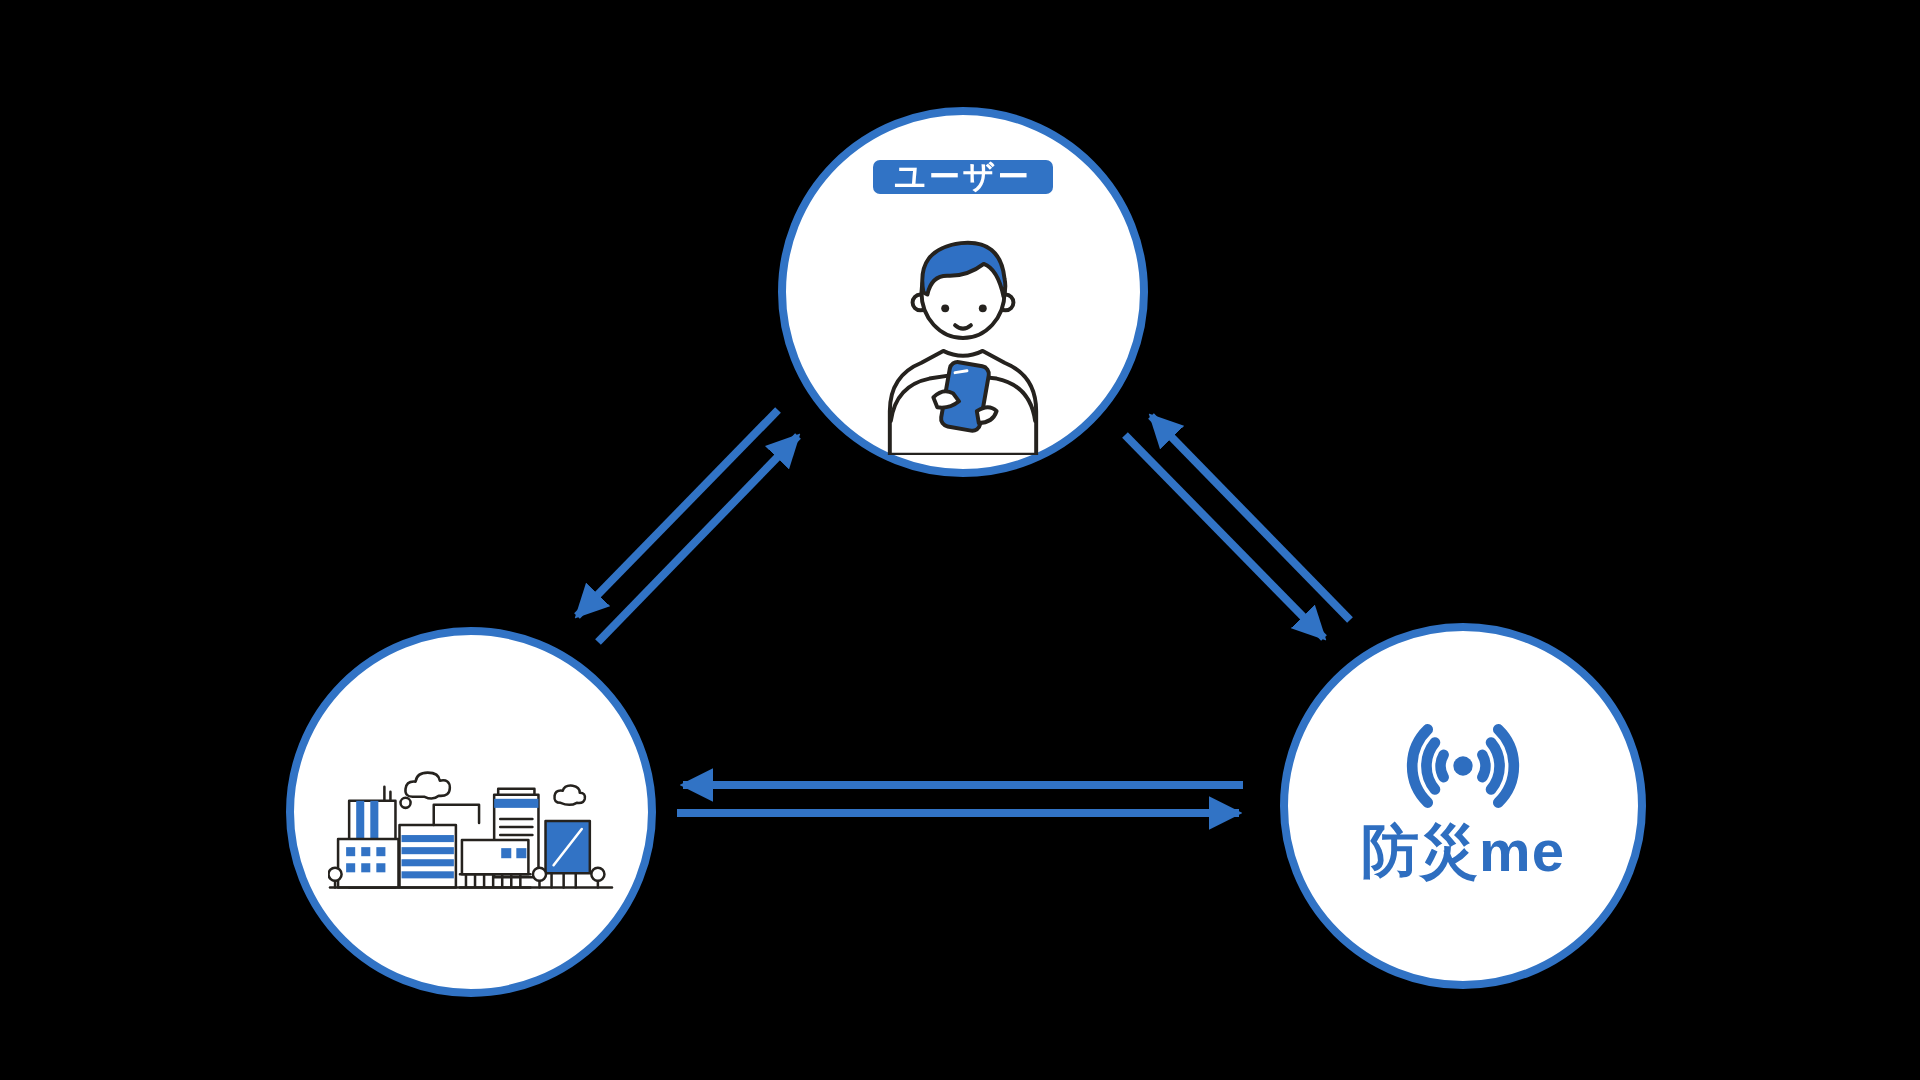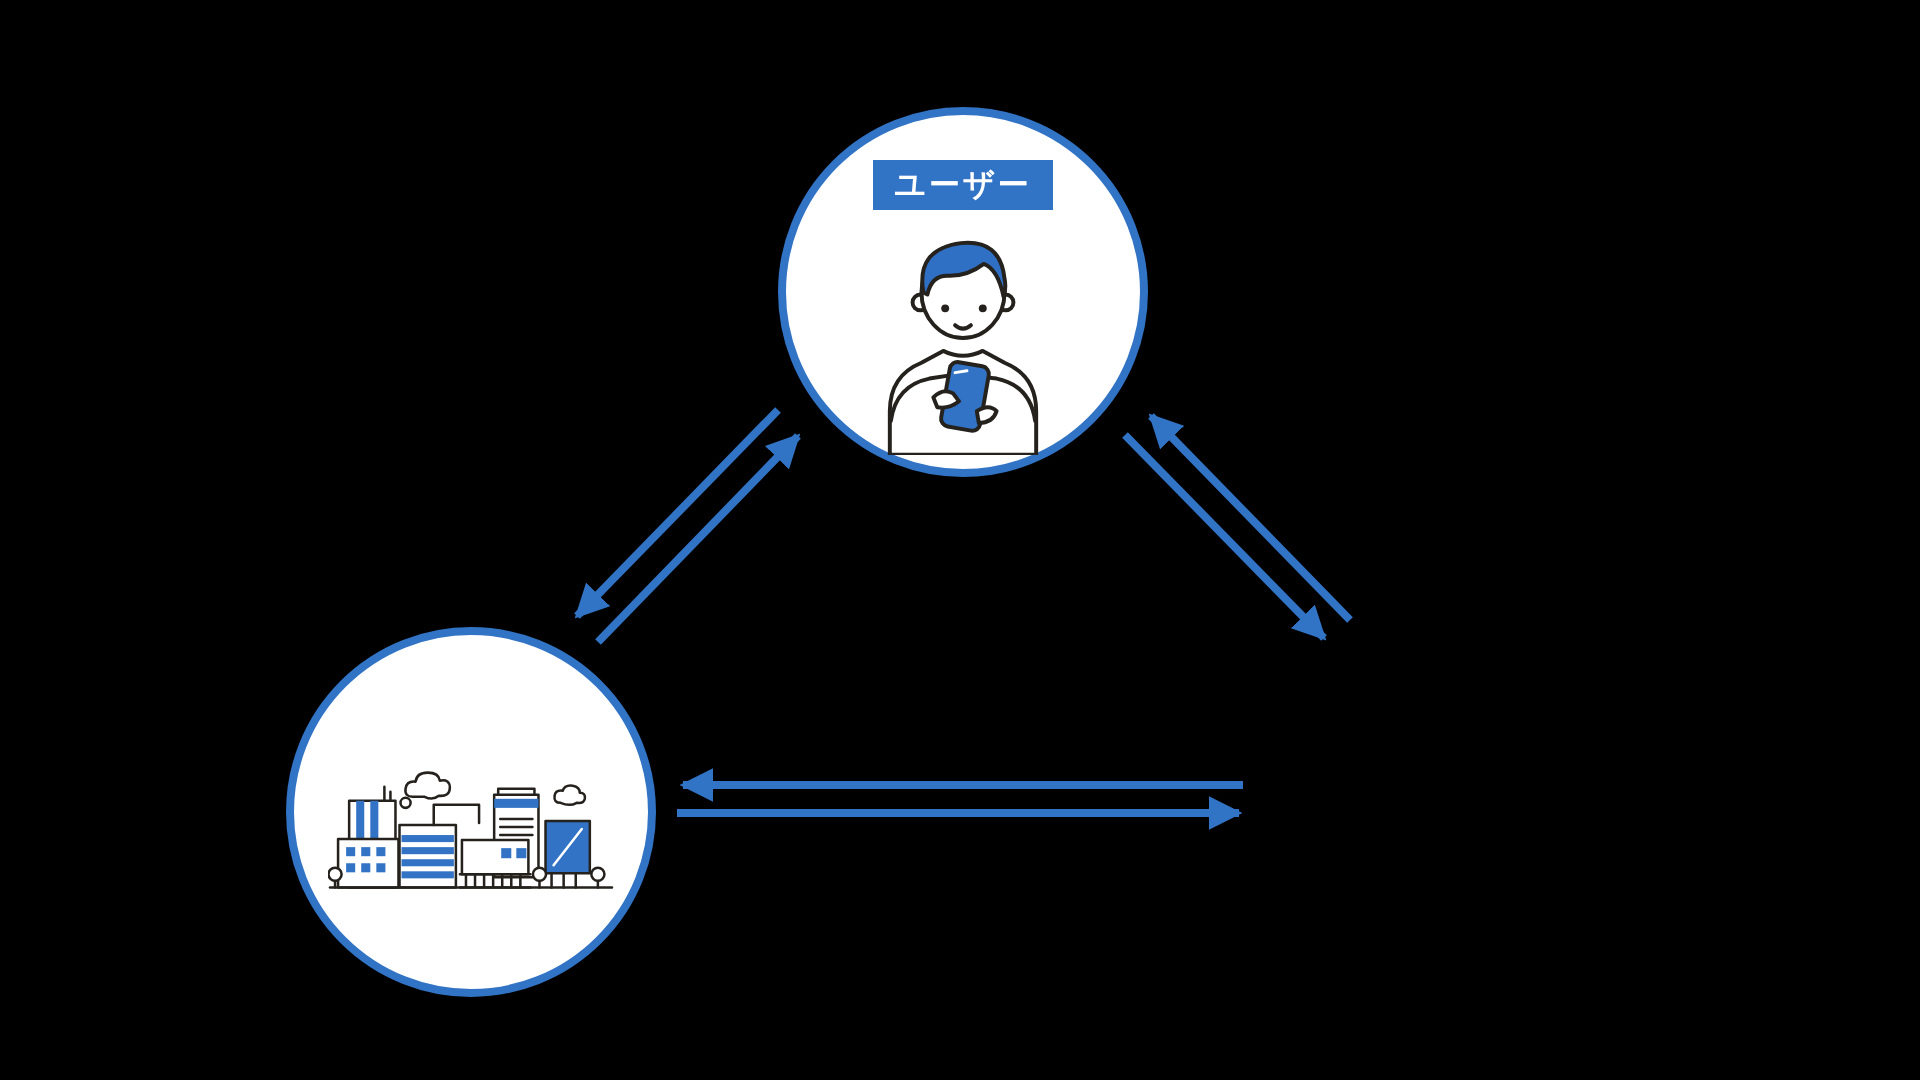--- a/index.html
+++ b/index.html
@@ -14,21 +14,21 @@
   }
   .node-user{left:778px;top:107px;width:370px;height:370px;}
   .node-company{left:286px;top:627px;width:370px;height:370px;}
   .node-service{left:1280px;top:623px;width:366px;height:366px;}
   .node-label{
     position:absolute;left:50%;transform:translateX(-50%);
     background:#3173C5;color:#ffffff;font-weight:bold;
     display:flex;align-items:center;justify-content:center;
     font-size:31px;letter-spacing:3px;white-space:nowrap;
   }
-  .node-user .node-label{top:45px;width:180px;height:50px;}
+  .node-user .node-label{top:45px;width:180px;height:34px;border-radius:7px;}
   .node-company .node-label{top:65px;width:230px;height:50px;}
   .illus{position:absolute;}
   .person-illus{left:50%;transform:translateX(-50%);top:112px;width:178px;height:228px;}
   .city-illus{left:50%;transform:translateX(-50%);top:125px;width:286px;height:134px;}
   .wave-illus{left:50%;transform:translateX(-50%);top:88px;width:126px;height:94px;}
   .brand{
     position:absolute;left:50%;transform:translateX(-50%);top:182px;
     color:#2E6EC0;font-size:58px;font-weight:800;letter-spacing:1px;white-space:nowrap;
   }
 </style>
@@ -139,14 +139,28 @@
             <path d="M210 120 V126" fill="none"></path>
           <circle cx="268" cy="113" r="6.5"></circle>
             <path d="M268 120 V126" fill="none"></path>
         </g>
 
         <path d="M2 126 H282" fill="none"></path>
       </g>
     </svg>
   </div>
 
+  <div class="node node-service">
+    <svg class="illus wave-illus" viewBox="-62 -46 124 92">
+      <circle cx="0" cy="0" r="9.5" fill="#2E6EC0"></circle>
+      <g stroke="#2E6EC0" stroke-width="10.5" fill="none" stroke-linecap="round">
+        <path d="M-19.1 -11 A22 22 0 0 0 -19.1 11"></path>
+        <path d="M-27.6 -23.1 A36 36 0 0 0 -27.6 23.1"></path>
+        <path d="M-34.7 -36 A50 50 0 0 0 -34.7 36"></path>
+        <path d="M19.1 -11 A22 22 0 0 1 19.1 11"></path>
+        <path d="M27.6 -23.1 A36 36 0 0 1 27.6 23.1"></path>
+        <path d="M34.7 -36 A50 50 0 0 1 34.7 36"></path>
+      </g>
+    </svg>
+    <div class="brand">防災me</div>
+  </div>
 
 </div>
 
 </body></html>

